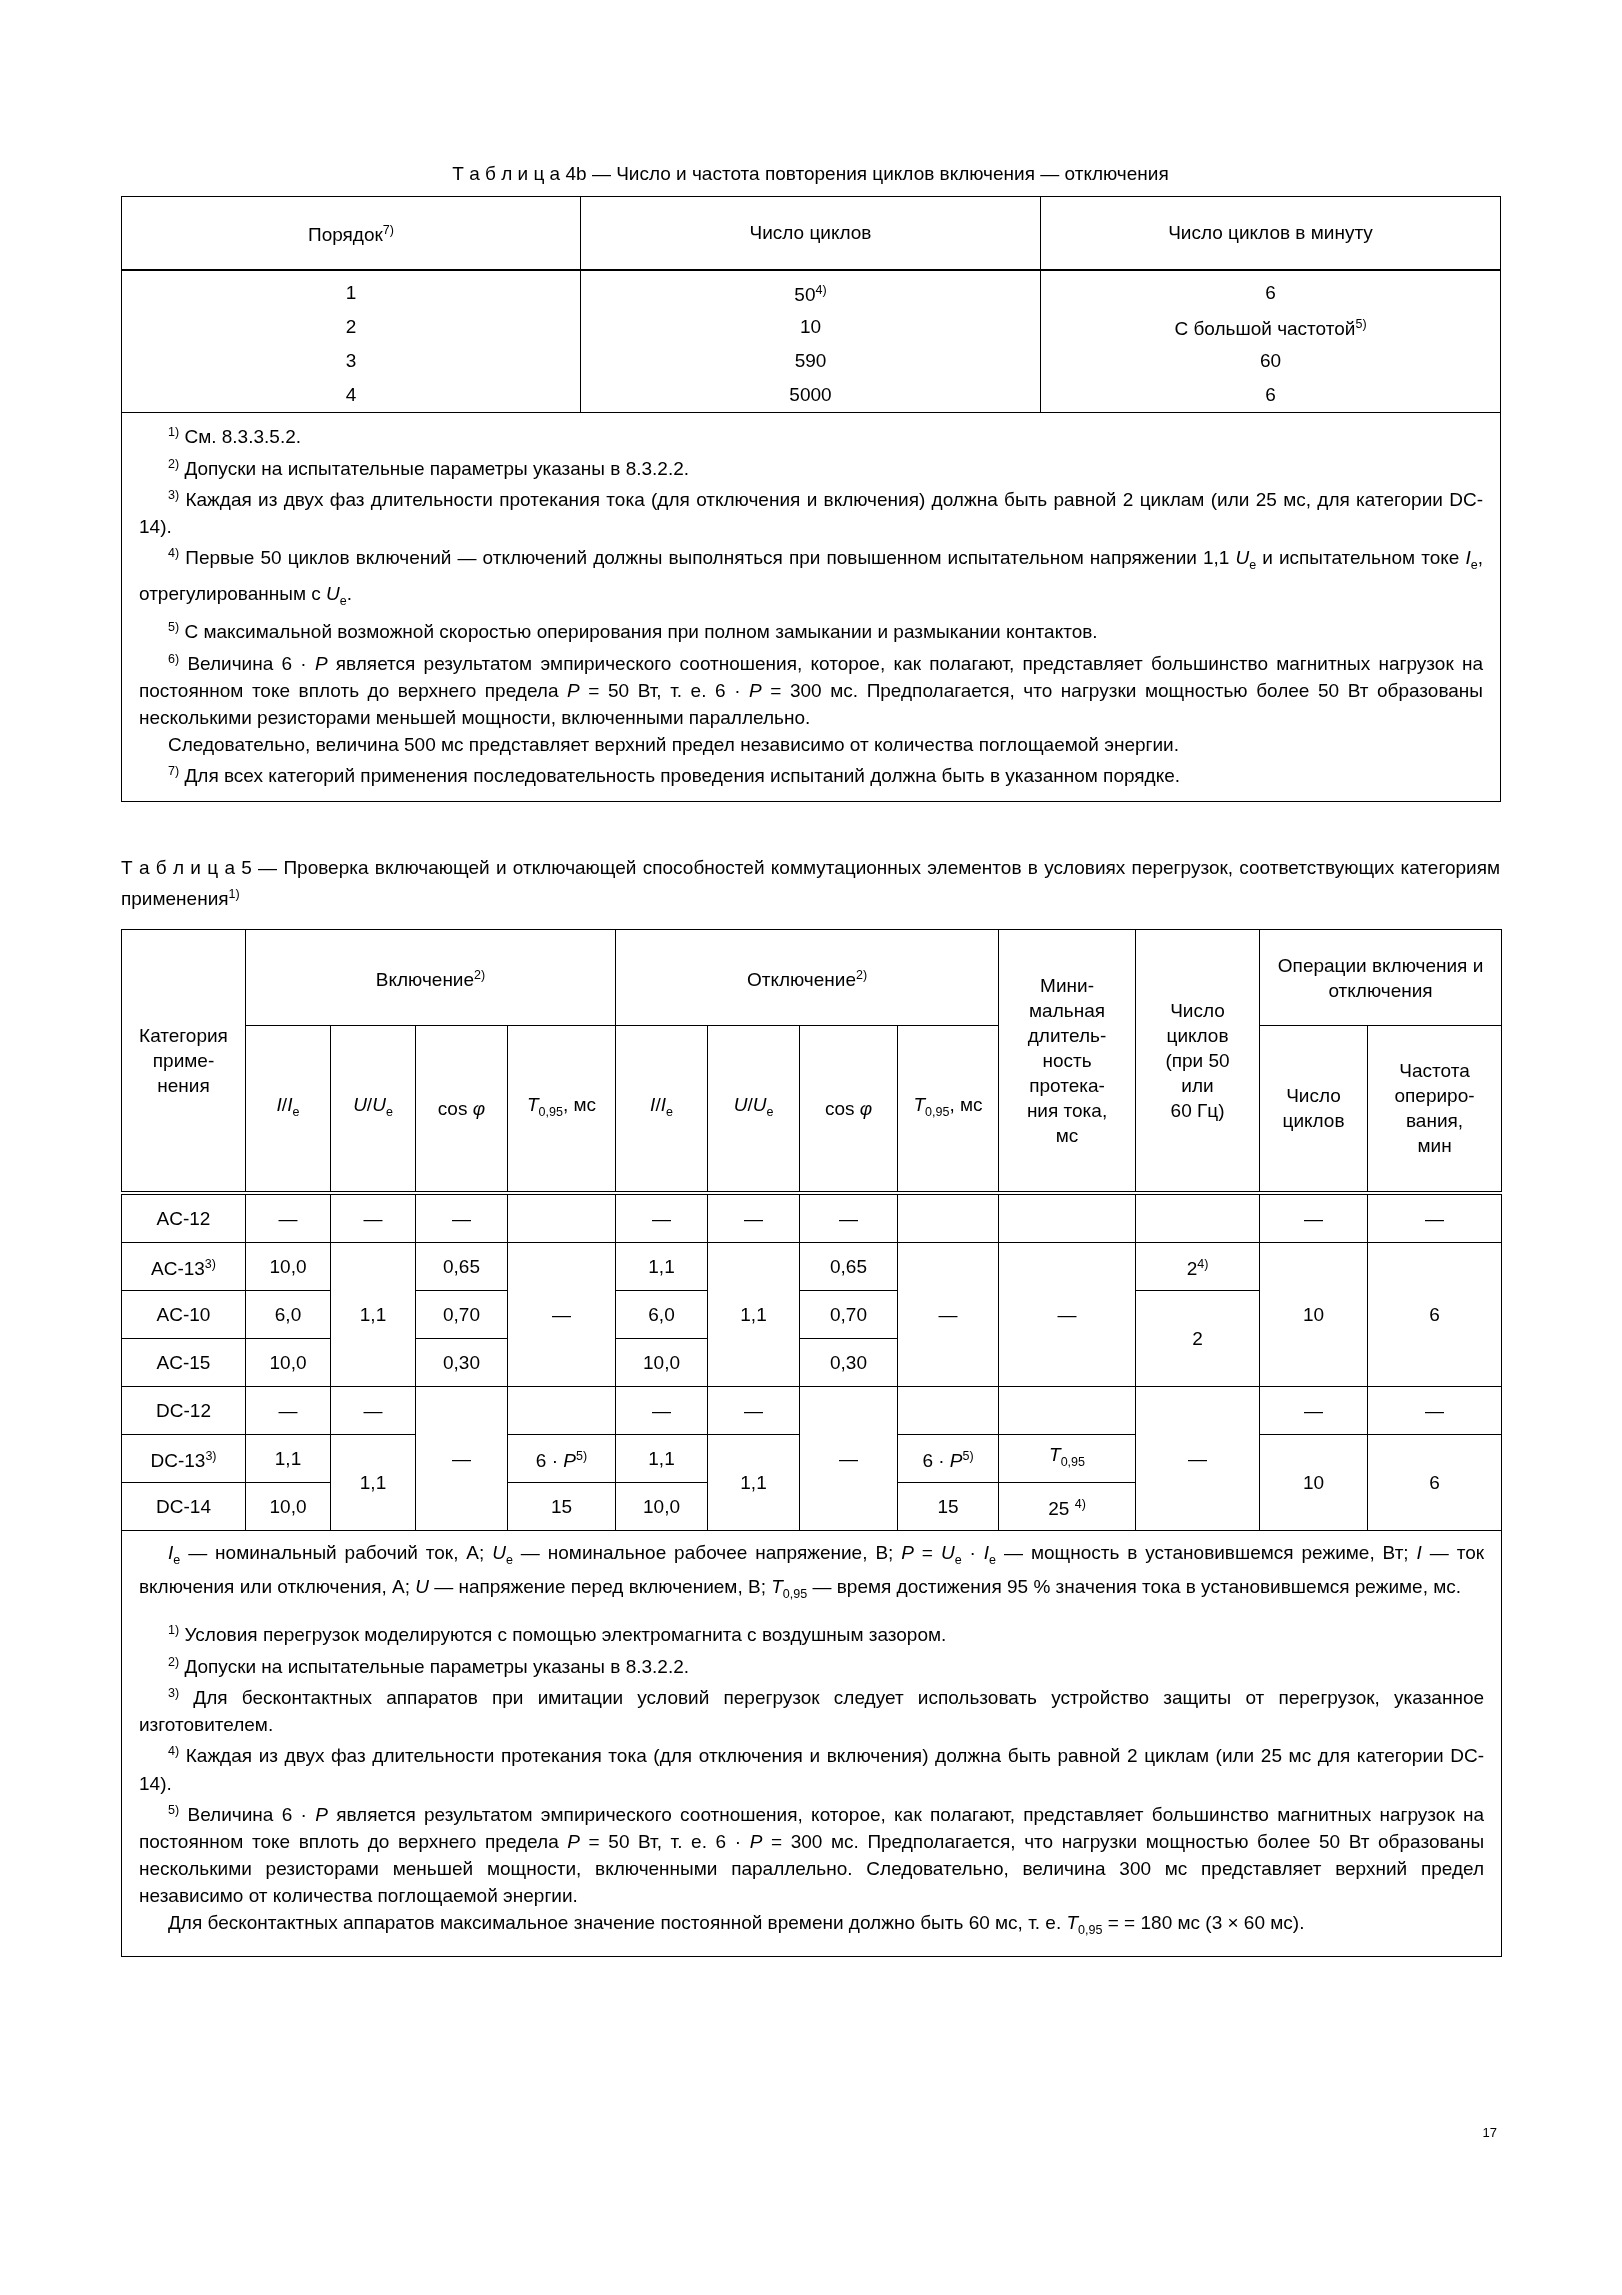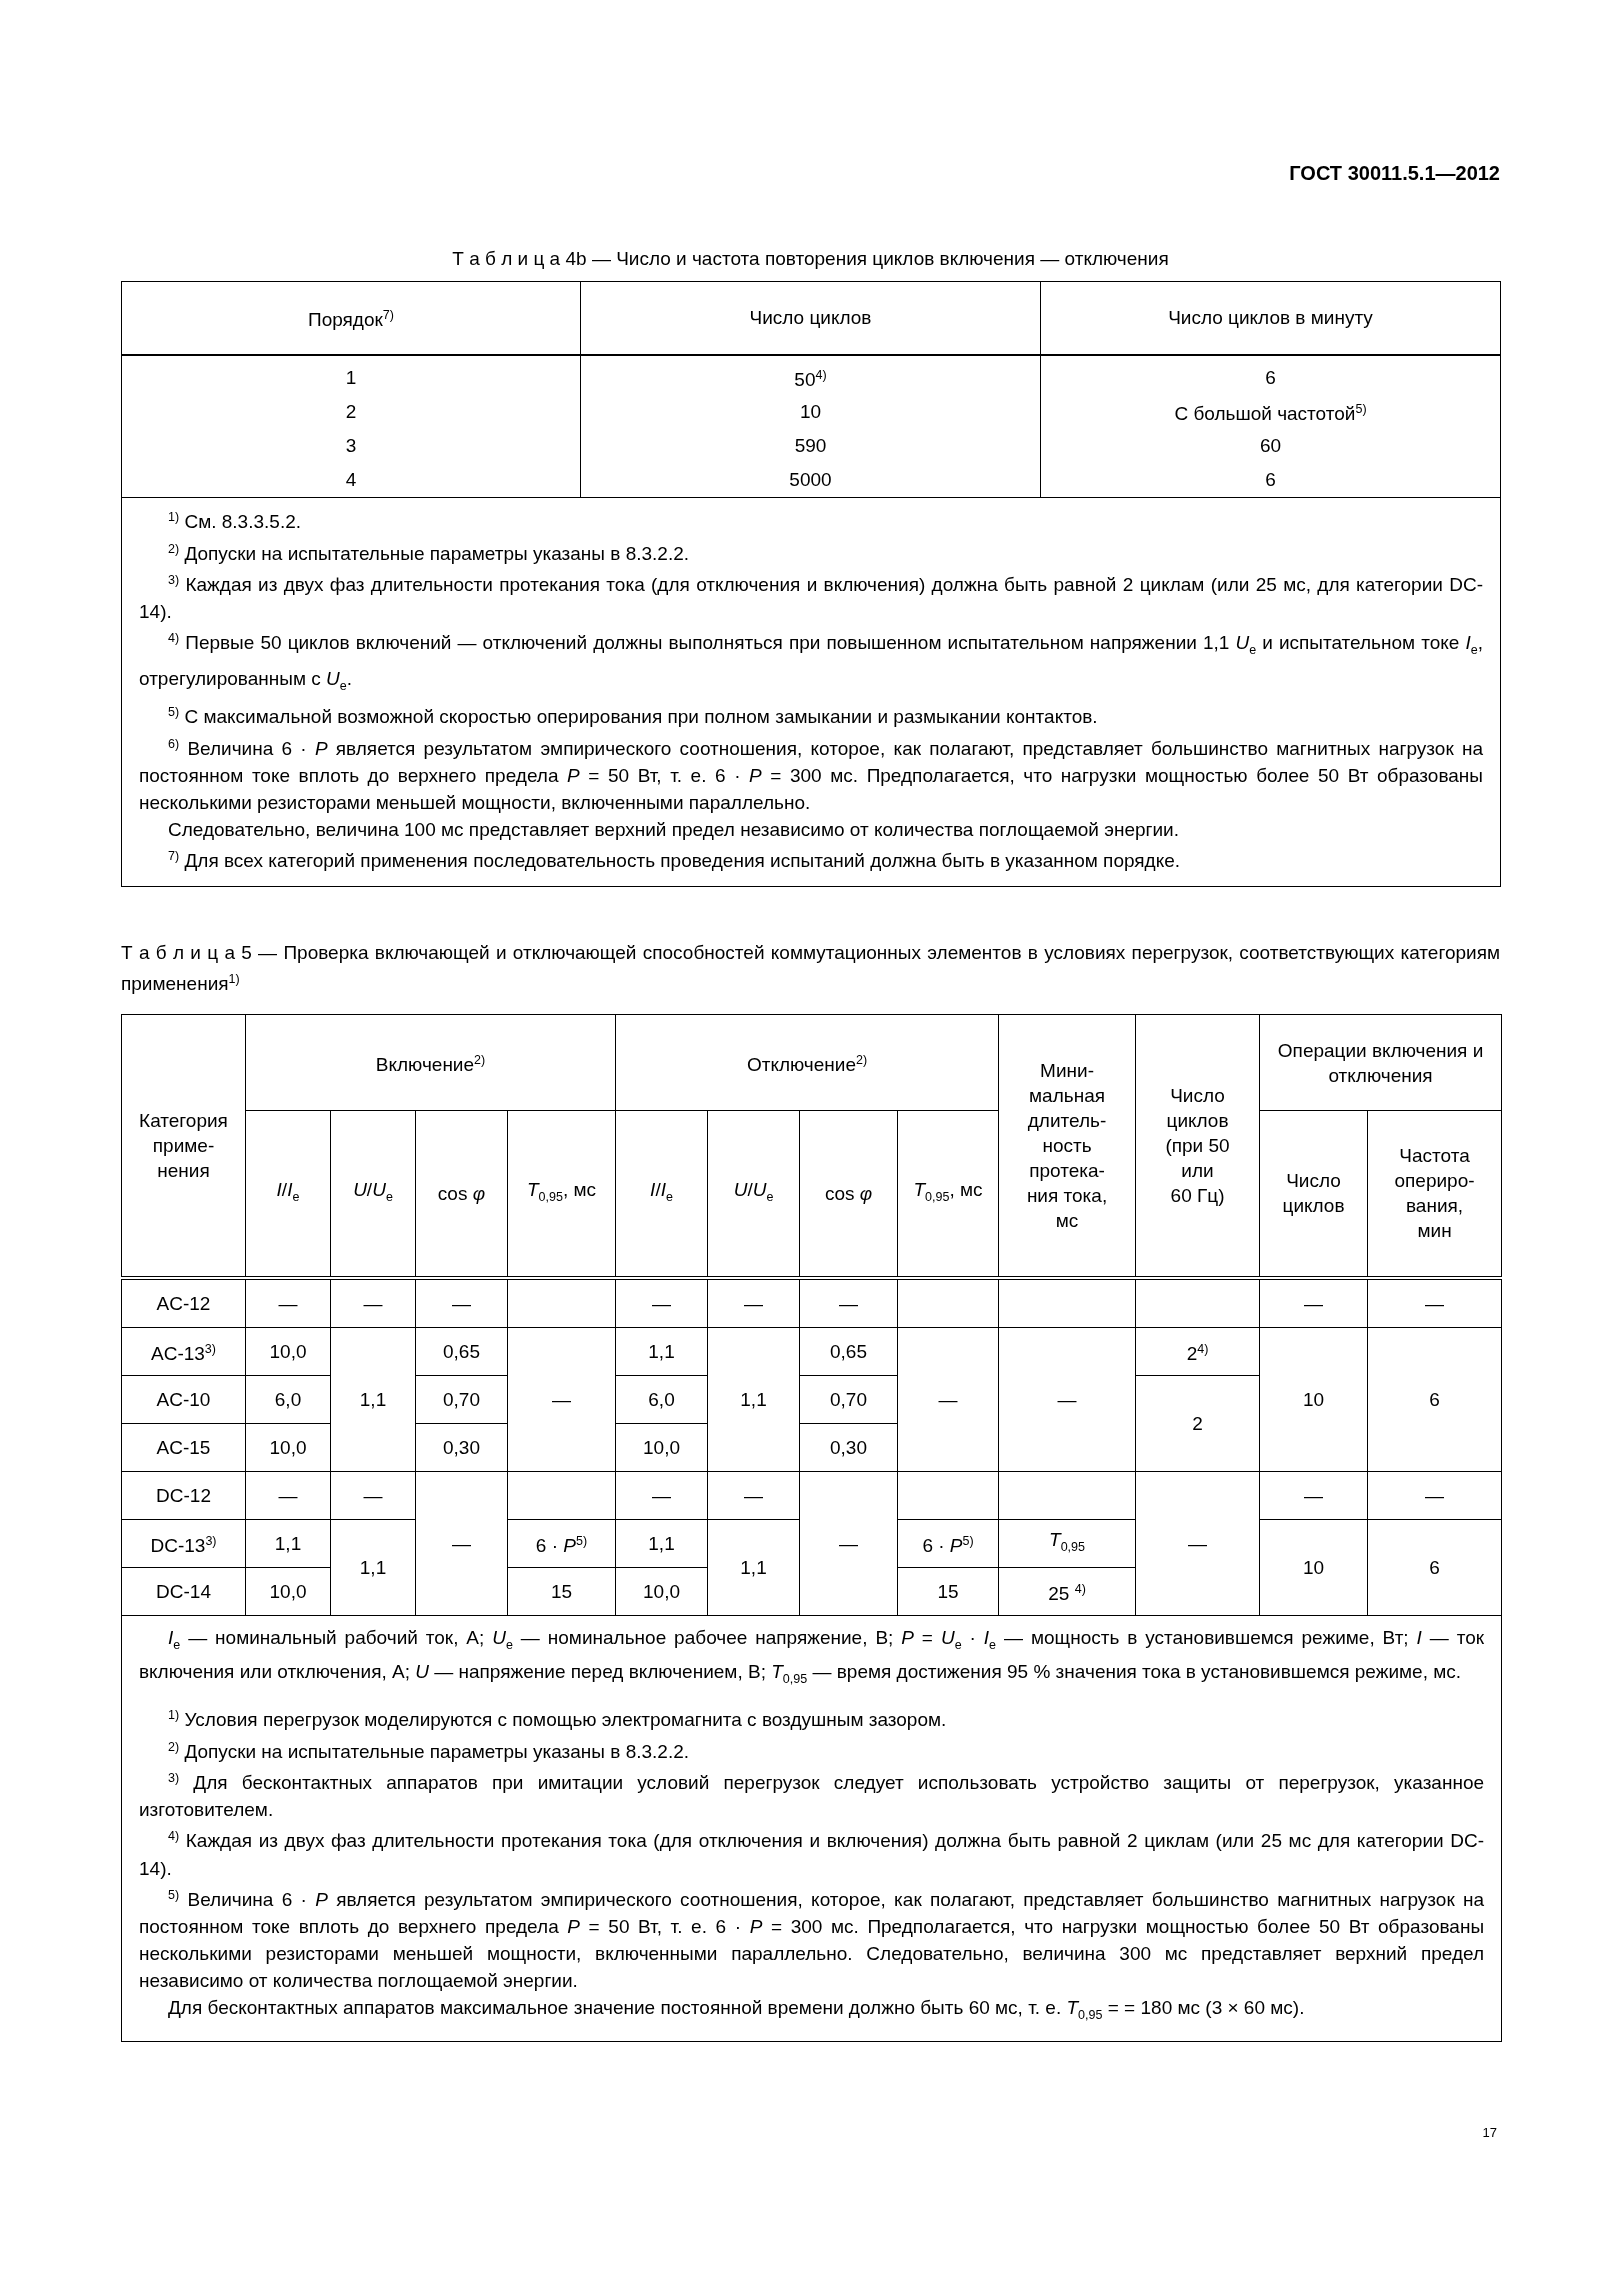--- a/index.html
+++ b/index.html
@@ -28,21 +28,20 @@
   .fn{margin:0;text-indent:29px;text-align:justify;line-height:27px;}
   .note-def{margin-bottom:9.2px;}
   .page-number{position:absolute;top:2119px;right:126px;font-size:13px;}
 </style>
 </head>
 <body>
 
 <div class="page">
   <div class="content">
 
-    <p class="doc-code">ГОСТ 30011.5.1—2012</p>
 
     <p class="caption">Т а б л и ц а  4b — Число и частота повторения циклов включения — отключения</p>
 
     <table class="t4b">
       <colgroup>
         <col style="width:459px">
           <col style="width:460px">
           <col style="width:460px">
       </colgroup>
       <thead>
@@ -76,21 +75,21 @@
       </tbody>
       <tfoot>
         <tr>
           <td colspan="3">
             <p class="fn"><sup>1)</sup> См. 8.3.3.5.2.</p>
             <p class="fn"><sup>2)</sup> Допуски на испытательные параметры указаны в 8.3.2.2.</p>
             <p class="fn"><sup>3)</sup> Каждая из двух фаз длительности протекания тока (для отключения и включения) должна быть равной 2 циклам (или 25 мс, для категории DC-14).</p>
             <p class="fn"><sup>4)</sup> Первые 50 циклов включений — отключений должны выполняться при повышенном испытательном напряжении 1,1 <i>U</i><sub>e</sub> и испытательном токе <i>I</i><sub>e</sub>, отрегулированным с <i>U</i><sub>e</sub>.</p>
             <p class="fn"><sup>5)</sup> С максимальной возможной скоростью оперирования при полном замыкании и размыкании контактов.</p>
             <p class="fn"><sup>6)</sup> Величина 6 · <i>P</i> является результатом эмпирического соотношения, которое, как полагают, представляет большинство магнитных нагрузок на постоянном токе вплоть до верхнего предела <i>P</i> = 50 Вт, т. е. 6 · <i>P</i> = 300 мс. Предполагается, что нагрузки мощностью более 50 Вт образованы несколькими резисторами меньшей мощности, включенными параллельно.</p>
-            <p class="fn">Следовательно, величина 100 мс представляет верхний предел независимо от количества поглощаемой энергии.</p>
+            <p class="fn">Следовательно, величина 500 мс представляет верхний предел независимо от количества поглощаемой энергии.</p>
             <p class="fn"><sup>7)</sup> Для всех категорий применения последовательность проведения испытаний должна быть в указанном порядке.</p>
           </td>
         </tr>
       </tfoot>
     </table>
 
     <p class="caption caption5">Т а б л и ц а  5 — Проверка включающей и отключающей способностей коммутационных элементов в условиях перегрузок, соответствующих категориям применения<sup>1)</sup></p>
 
     <table class="t5">
       <colgroup>

